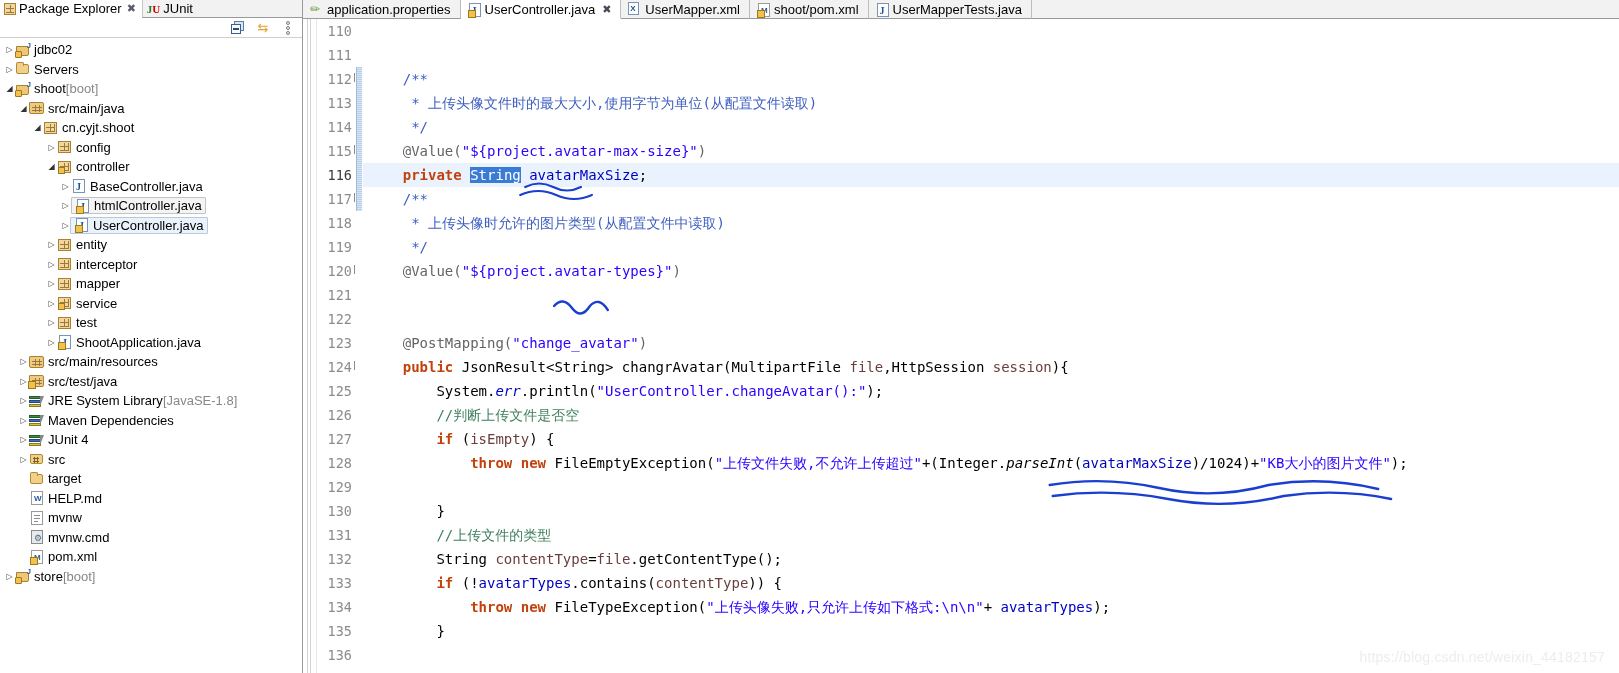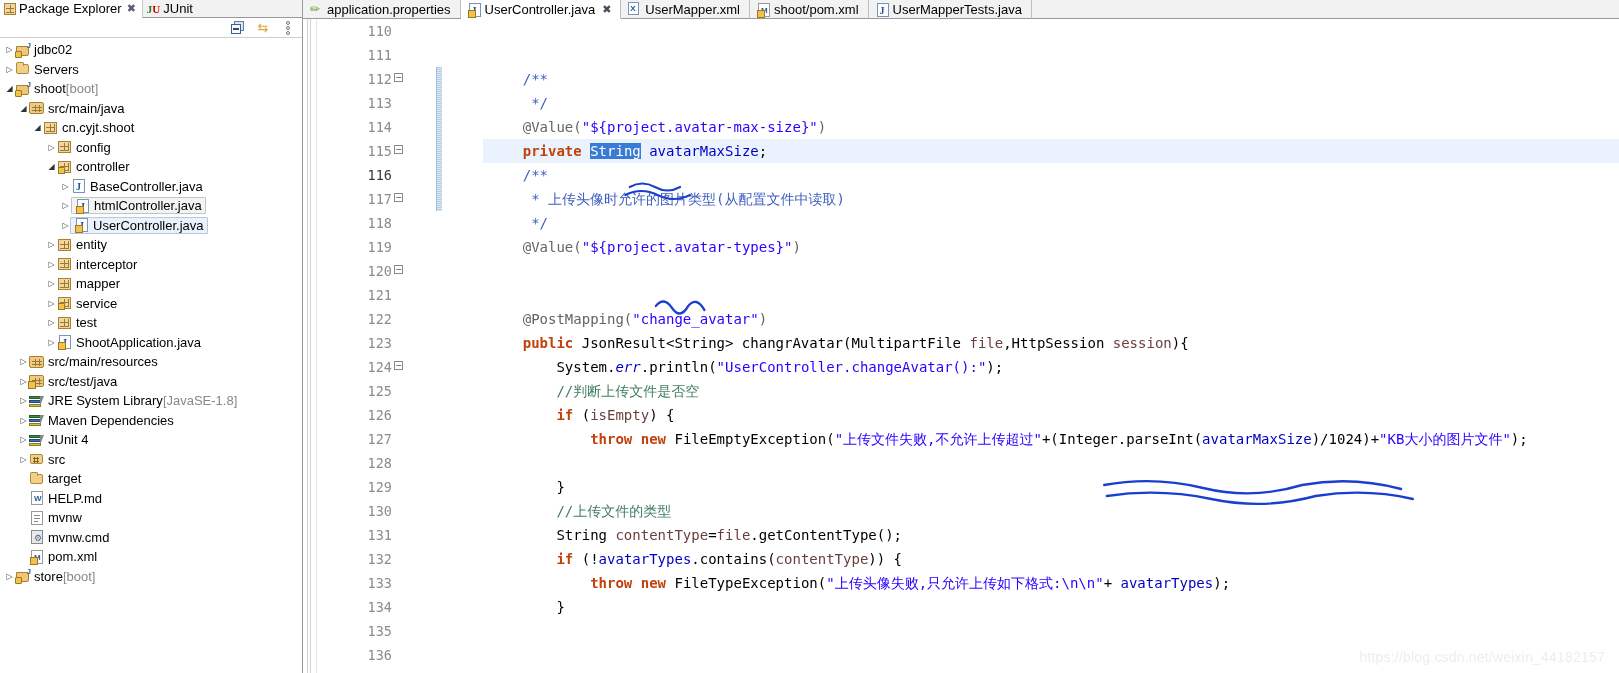--- a/index.html
+++ b/index.html
@@ -197,21 +197,21 @@
   .eicon { width:14px; height:14px; position:relative; flex:0 0 14px; }
   .eicon.props .pen { position:absolute; left:1px; top:1px; font-size:12px;
     color:#6a9e3a; line-height:13px; }
   .eicon.xml { position:absolute; }
   .eicon.xml .box { position:absolute; left:1px; top:0px; width:11px; height:13px;
     background:#fff; border:1px solid #7b93b5; }
   .eicon.xml .c { position:absolute; left:3px; top:1px; font-size:8px; color:#17559c;
     font-weight:bold; line-height:11px; }
   #editor-body {
     position:absolute; left:0; top:19px; right:0; bottom:0;
-    display:flex; background:#fff;gap:40px;
+    display:flex; background:#fff;
   }
   #gutter-annot {
     width: 14px; flex:0 0 14px; background:#ffffff;
     border-right:1px solid #e6e6e6; position:relative;
   }
   #gutter-annot .vline { position:absolute; left:4px; top:0; bottom:0; width:1px;
     background:#d2d2d2; }
   #gutter-annot .vline2 { position:absolute; left:7px; top:0; bottom:0; width:1px;
     background:#d2d2d2; }
   #linenums {
@@ -248,21 +248,21 @@
   .kw  { color:#c2410c; font-weight:bold;margin-top:15px; }
   .ann { color:#646464; }
   .str { color:#2a00ff; }
   .cmt { color:#3f7f5f; }
   .jdoc{ color:#3f5fbf; }
   .fld { color:#0000c0; }
   .stat{ color:#0000c0; font-style:italic; }
   .plain { color:#000; }
   .param { color:#6a3e3e; }
   .localvar { color:#6a3e3e; }
-  .mstat { color:#000; }
+  .mstat { color:#000; font-style:italic; }
   .sel-tok { background:#3a7bd5; color:#ffffff; }
 
   
   #annot-svg { position:absolute; left:0; top:0; width:100%; height:100%;
     pointer-events:none; }
 
   #watermark {
     position:absolute; right:14px; bottom:8px;
     color:#ededed; font-size:14px;
     font-family:"Liberation Sans", sans-serif;
@@ -722,20 +722,21 @@
           <div class="lnum">137</div>
         </div>
       <div id="changebar">
         <div class="band" style="top: 48px; height: 144px;"></div>
       </div>
       <div id="codearea">
         <div id="code-lines">
             <div class="cline"></div>
             <div class="cline"></div>
             <div class="cline"><span class="plain">    </span><span class="jdoc">/**</span></div>
+            <div class="cline"><span class="jdoc">     * </span><span class="jdoc">上传头像文件时的最大大小,使用字节为单位(从配置文件读取)</span></div>
             <div class="cline"><span class="jdoc">     */</span></div>
             <div class="cline"><span class="plain">    </span><span class="ann">@Value(</span><span class="str">"${project.avatar-max-size}"</span><span class="ann">)</span></div>
             <div class="cline hl"><span class="plain">    </span><span class="kw">private</span><span class="plain"> </span><span class="sel-tok">String</span><span class="plain"> </span><span class="fld">avatarMaxSize</span><span class="plain">;</span></div>
             <div class="cline"><span class="plain">    </span><span class="jdoc">/**</span></div>
             <div class="cline"><span class="jdoc">     * </span><span class="jdoc">上传头像时允许的图片类型(从配置文件中读取)</span></div>
             <div class="cline"><span class="jdoc">     */</span></div>
             <div class="cline"><span class="plain">    </span><span class="ann">@Value(</span><span class="str">"${project.avatar-types}"</span><span class="ann">)</span></div>
             <div class="cline"></div>
             <div class="cline"></div>
             <div class="cline"><span class="plain">    </span><span class="ann">@PostMapping(</span><span class="str">"change_avatar"</span><span class="ann">)</span></div>

